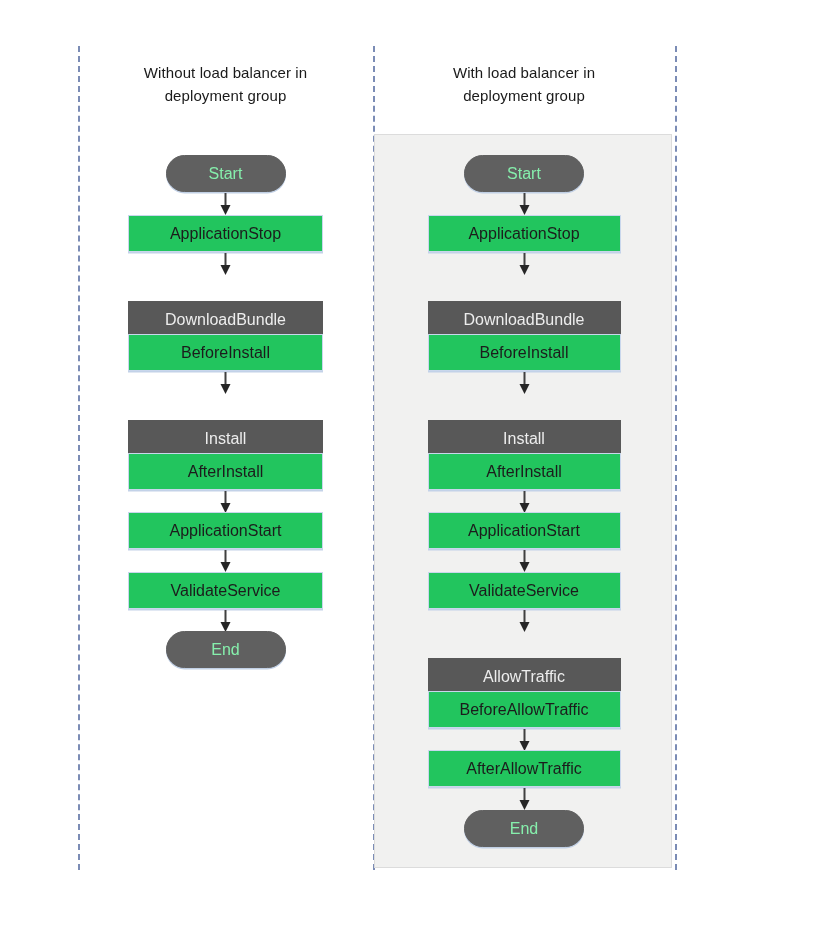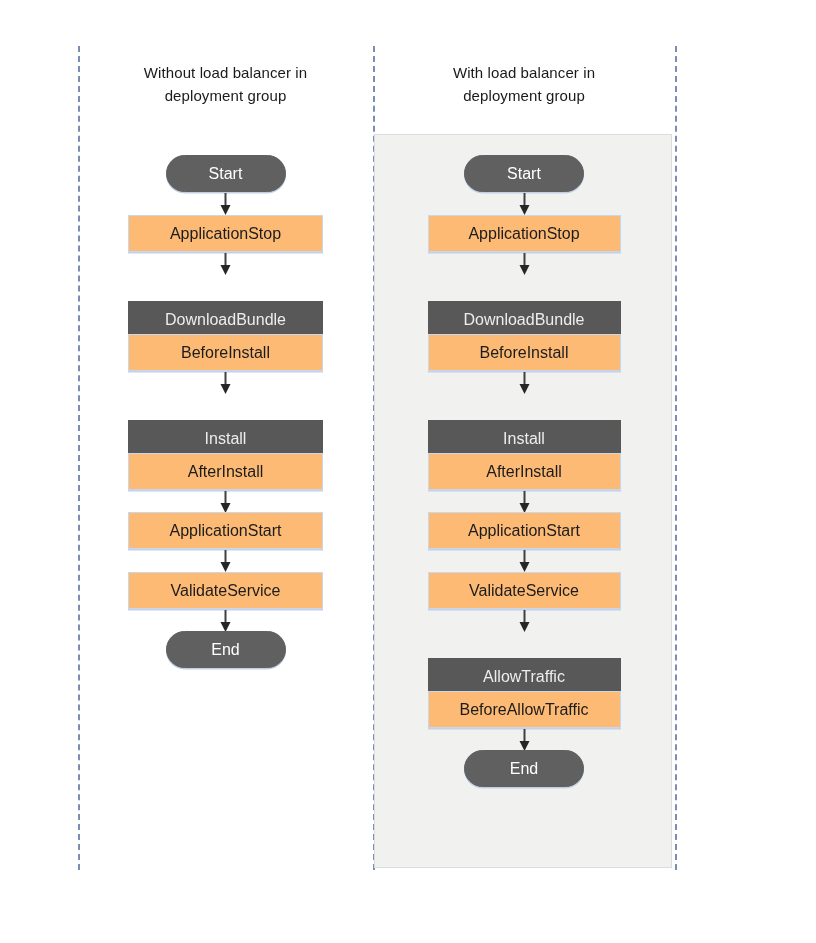--- a/index.html
+++ b/index.html
@@ -92,40 +92,40 @@
     box-sizing: border-box;
     height: 37px;
     line-height: 35px;
     text-align: center;
     font-size: 16px;
     white-space: nowrap;
   }
 
   
   .node.hook {
-    background: #fdba74;
+    background: #22c55e;
     border: 1px solid #c9d7ec;
     color: #1c1c1c;
     box-shadow: 0 1.5px 0 0 #c3d2e8;
   }
 
   
   .node.sys {
     background: #585858;
     border: 1px solid #585858;
     color: #ededed;
     box-shadow: 0 1.5px 0 0 #b9c8e0;
     margin-top: 27px;
   }
 
   
   .node.pill {
     background: #606060;
     border: 1px solid #606060;
-    color: #ffffff;
+    color: #86efac;
     border-radius: 19px;
     box-shadow: 0 1.5px 0 0 #c0cfe4;
   }
 
   
   #flow-left  .node.hook, #flow-left  .node.sys { width: 195px; }
   #flow-left  .node.pill { width: 120px; }
   #flow-right .node.hook, #flow-right .node.sys { width: 193px; }
   #flow-right .node.pill { width: 120px; }
 
@@ -286,18 +286,24 @@
               <div class="head"></div>
             </div></div>
         </div>
         <div class="node-wrap">
           <div class="node hook">BeforeAllowTraffic<div class="arrow">
               <div class="shaft"></div>
               <div class="head"></div>
             </div></div>
         </div>
         <div class="node-wrap">
+          <div class="node hook">AfterAllowTraffic<div class="arrow">
+              <div class="shaft"></div>
+              <div class="head"></div>
+            </div></div>
+        </div>
+        <div class="node-wrap">
           <div class="node pill">End</div>
         </div>
       </div>
   </div>
 
 </div>
 
 </body></html>

